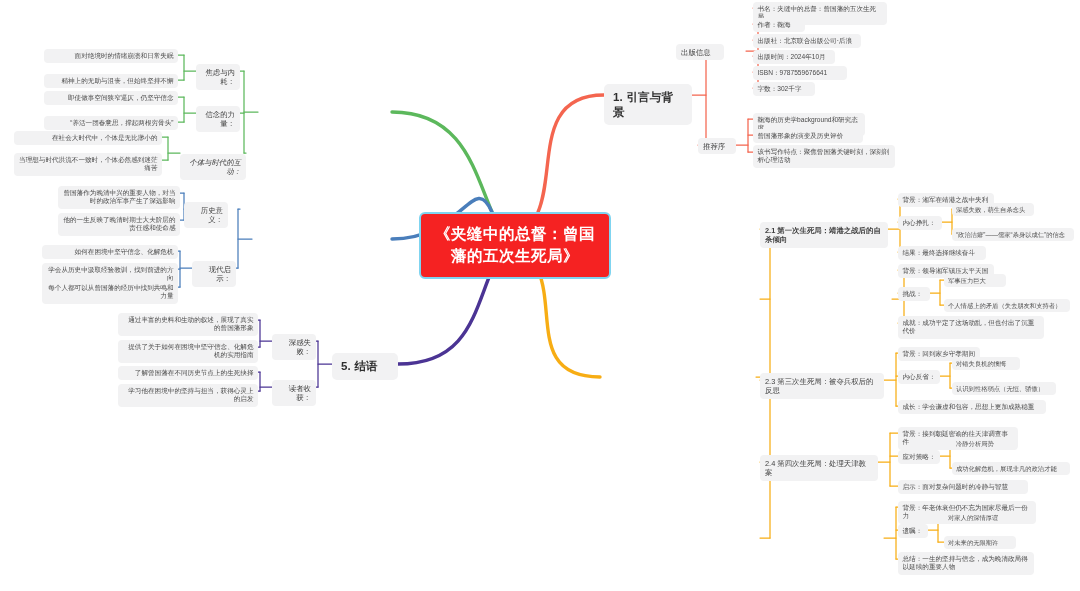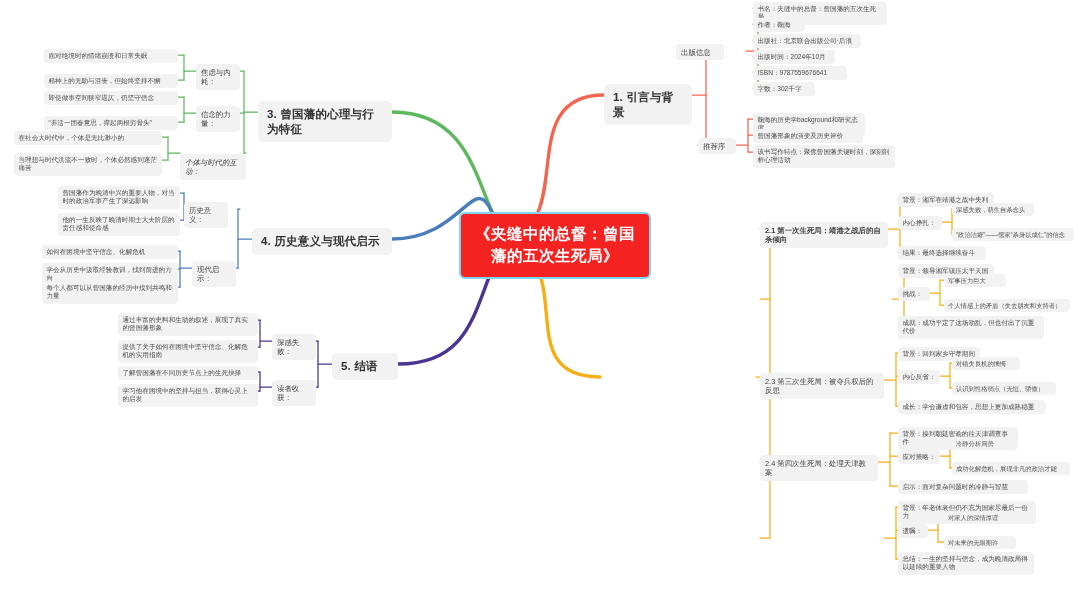--- a/index.html
+++ b/index.html
@@ -60,21 +60,21 @@
   .lvl3 {
     font-size: 6.6px;
     color: #4a4a4a;
     padding: 3px 4.5px;
   }
   .lvl4 {
     font-size: 6.3px;
     color: #505050;
     padding: 2.5px 4px;
   }
-  .ra { }
+  .ra { text-align: right; }
   .la { text-align: left; }
 </style>
 </head>
 <body>
 
 <div id="canvas">
   <svg id="edges" viewBox="0 0 1080 591" xmlns="http://www.w3.org/2000/svg">
       <path d="M538.04,212 C556.04,170 534,95 604,95" fill="none" stroke="#f4654f" stroke-width="3.4" stroke-linecap="round" stroke-linejoin="round"></path>
       <path d="M746,51 L758,51" fill="none" stroke="#f4654f" stroke-width="1.25" stroke-linecap="round" stroke-linejoin="round"></path>
       <path d="M758,8 L758,88" fill="none" stroke="#f4654f" stroke-width="1.25" stroke-linecap="round" stroke-linejoin="round"></path>
@@ -185,21 +185,21 @@
       <path d="M260,347 L258,347" fill="none" stroke="#4b3494" stroke-width="1.25" stroke-linecap="round" stroke-linejoin="round"></path>
       <path d="M272,387 L260,387" fill="none" stroke="#4b3494" stroke-width="1.25" stroke-linecap="round" stroke-linejoin="round"></path>
       <path d="M260,372 L260,391" fill="none" stroke="#4b3494" stroke-width="1.25" stroke-linecap="round" stroke-linejoin="round"></path>
       <path d="M260,372 L258,372" fill="none" stroke="#4b3494" stroke-width="1.25" stroke-linecap="round" stroke-linejoin="round"></path>
       <path d="M260,391 L258,391" fill="none" stroke="#4b3494" stroke-width="1.25" stroke-linecap="round" stroke-linejoin="round"></path>
       <path d="M332,364 L318,364" fill="none" stroke="#4b3494" stroke-width="1.25" stroke-linecap="round" stroke-linejoin="round"></path>
       <path d="M318,341 L318,387" fill="none" stroke="#4b3494" stroke-width="1.25" stroke-linecap="round" stroke-linejoin="round"></path>
       <path d="M318,341 L316,341" fill="none" stroke="#4b3494" stroke-width="1.25" stroke-linecap="round" stroke-linejoin="round"></path>
       <path d="M318,387 L316,387" fill="none" stroke="#4b3494" stroke-width="1.25" stroke-linecap="round" stroke-linejoin="round"></path>
     </svg>
-<div class="node root" style="left: 419px; top: 212px; width: 192px; min-height: 58px; margin-left: 40px;">《夹缝中的总督：曾国藩的五次生死局》</div>
+<div class="node root" style="left: 419px; top: 212px; width: 192px; min-height: 58px;">《夹缝中的总督：曾国藩的五次生死局》</div>
     <div class="node lvl1 la" style="left: 604px; top: 84px; width: 88px; min-height: 22px;">1. 引言与背景</div>
     <div class="node lvl2 la" style="left: 676px; top: 44px; width: 48px; min-height: 14px;">出版信息</div>
     <div class="node lvl3 la" style="left: 753px; top: 2px; width: 134px; min-height: 12px;">书名：夹缝中的总督：曾国藩的五次生死局</div>
     <div class="node lvl3 la" style="left: 753px; top: 18px; width: 52px; min-height: 12px;">作者：鞠海</div>
     <div class="node lvl3 la" style="left: 753px; top: 34px; width: 108px; min-height: 12px;">出版社：北京联合出版公司·后浪</div>
     <div class="node lvl3 la" style="left: 753px; top: 50px; width: 82px; min-height: 12px;">出版时间：2024年10月</div>
     <div class="node lvl3 la" style="left: 753px; top: 66px; width: 94px; min-height: 12px;">ISBN：9787559676641</div>
     <div class="node lvl3 la" style="left: 753px; top: 82px; width: 62px; min-height: 12px;">字数：302千字</div>
     <div class="node lvl2 la" style="left: 698px; top: 138px; width: 38px; min-height: 14px;">推荐序</div>
     <div class="node lvl3 la" style="left: 753px; top: 113px; width: 112px; min-height: 12px;">鞠海的历史学background和研究态度</div>
@@ -226,31 +226,29 @@
     <div class="node lvl3 la" style="left: 898px; top: 427px; width: 120px; min-height: 12px;">背景：接到朝廷密谕的往天津调查事件</div>
     <div class="node lvl3 la" style="left: 898px; top: 450px; width: 42px; min-height: 12px;">应对策略：</div>
     <div class="node lvl4 la" style="left: 952px; top: 437px; width: 56px; min-height: 12px;">冷静分析局势</div>
     <div class="node lvl4 la" style="left: 952px; top: 462px; width: 118px; min-height: 12px;">成功化解危机，展现非凡的政治才能</div>
     <div class="node lvl3 la" style="left: 898px; top: 480px; width: 130px; min-height: 12px;">启示：面对复杂问题时的冷静与智慧</div>
     <div class="node lvl3 la" style="left: 898px; top: 501px; width: 138px; min-height: 12px;">背景：年老体衰但仍不忘为国家尽最后一份力</div>
     <div class="node lvl3 la" style="left: 898px; top: 524px; width: 30px; min-height: 12px;">遗嘱：</div>
     <div class="node lvl4 la" style="left: 944px; top: 511px; width: 72px; min-height: 12px;">对家人的深情厚谊</div>
     <div class="node lvl4 la" style="left: 944px; top: 536px; width: 72px; min-height: 12px;">对未来的无限期许</div>
     <div class="node lvl3 la" style="left: 898px; top: 552px; width: 136px; min-height: 21px;">总结：一生的坚持与信念，成为晚清政局得以延续的重要人物</div>
-    <div class="node lvl1 la" style="left: 258px; top: 101px; width: 134px; min-height: 22px;">3. 曾国藩的心理与行为特征</div>
     <div class="node lvl2 ra" style="left: 196px; top: 64px; width: 44px; min-height: 14px;">焦虑与内耗：</div>
     <div class="node lvl3 ra" style="left: 44px; top: 49px; width: 134px; min-height: 12px;">面对绝境时的情绪崩溃和日常失眠</div>
     <div class="node lvl3 ra" style="left: 44px; top: 74px; width: 134px; min-height: 12px;">精神上的无助与沮丧，但始终坚持不懈</div>
     <div class="node lvl2 ra" style="left: 196px; top: 106px; width: 44px; min-height: 14px;">信念的力量：</div>
     <div class="node lvl3 ra" style="left: 44px; top: 91px; width: 134px; min-height: 12px;">即使做事空间狭窄逼仄，仍坚守信念</div>
     <div class="node lvl3 ra" style="left: 44px; top: 116px; width: 134px; min-height: 12px;">“养活一团春意思，撑起两根穷骨头”</div>
     <div class="node lvl2 ra" style="left: 180px; top: 154px; width: 66px; min-height: 14px; font-style: italic;">个体与时代的互动：</div>
     <div class="node lvl3 ra" style="left: 14px; top: 131px; width: 148px; min-height: 12px;">在社会大时代中，个体是无比渺小的</div>
     <div class="node lvl3 ra" style="left: 14px; top: 153px; width: 148px; min-height: 21px;">当理想与时代洪流不一致时，个体必然感到迷茫痛苦</div>
-    <div class="node lvl1 la" style="left: 252px; top: 228px; width: 140px; min-height: 22px;">4. 历史意义与现代启示</div>
     <div class="node lvl2 ra" style="left: 184px; top: 202px; width: 44px; min-height: 14px;">历史意义：</div>
     <div class="node lvl3 ra" style="left: 58px; top: 186px; width: 122px; min-height: 21px;">曾国藩作为晚清中兴的重要人物，对当时的政治军事产生了深远影响</div>
     <div class="node lvl3 ra" style="left: 58px; top: 213px; width: 122px; min-height: 21px;">他的一生反映了晚清时期士大夫阶层的责任感和使命感</div>
     <div class="node lvl2 ra" style="left: 192px; top: 261px; width: 44px; min-height: 14px;">现代启示：</div>
     <div class="node lvl3 ra" style="left: 42px; top: 245px; width: 136px; min-height: 12px;">如何在困境中坚守信念、化解危机</div>
     <div class="node lvl3 ra" style="left: 42px; top: 263px; width: 136px; min-height: 12px;">学会从历史中汲取经验教训，找到前进的方向</div>
     <div class="node lvl3 ra" style="left: 42px; top: 281px; width: 136px; min-height: 12px;">每个人都可以从曾国藩的经历中找到共鸣和力量</div>
     <div class="node lvl1 la" style="left: 332px; top: 353px; width: 66px; min-height: 22px;">5. 结语</div>
     <div class="node lvl2 ra" style="left: 272px; top: 334px; width: 44px; min-height: 14px;">深感失败：</div>
     <div class="node lvl3 ra" style="left: 118px; top: 313px; width: 140px; min-height: 21px;">通过丰富的史料和生动的叙述，展现了真实的曾国藩形象</div>

